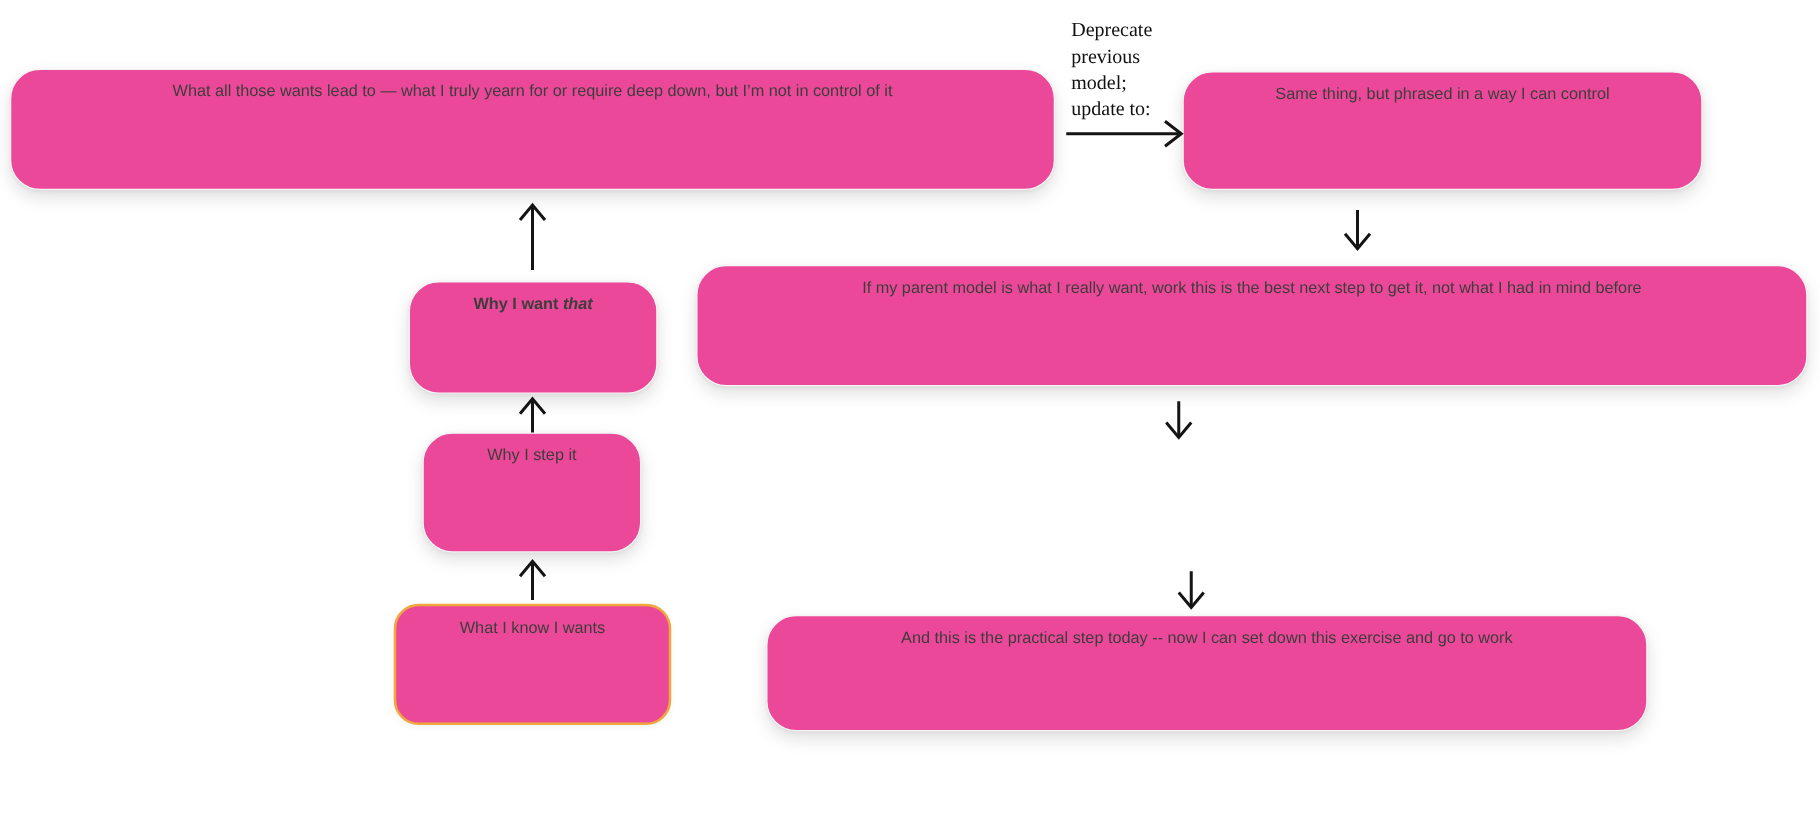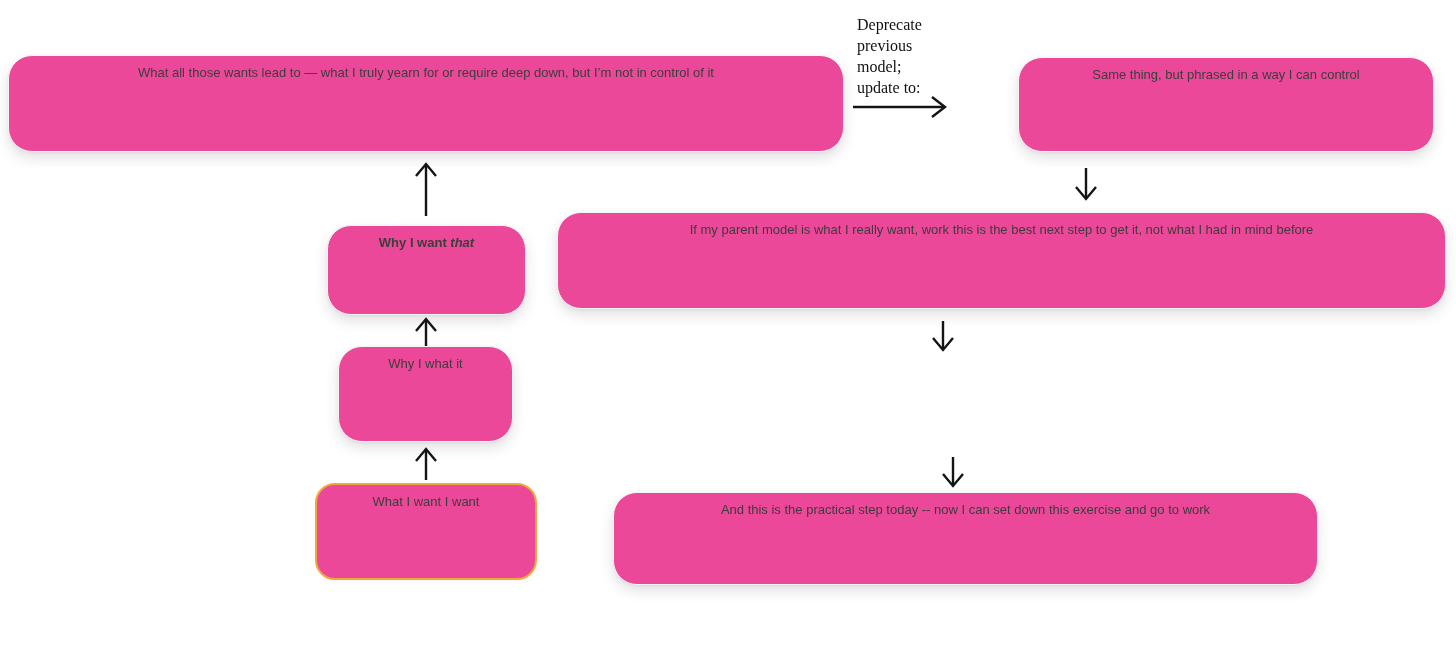--- a/index.html
+++ b/index.html
@@ -49,21 +49,21 @@
     font-family: Liberation Serif, serif;
   }
   .arrow {
     position: absolute;
   }
   .arrow svg {
     display: block;
   }
   
   #node-parent       { left: 8px;   top: 55px;  width: 836px; height: 97px; }
-  #node-controllable { left: 1018px; top: 57px;  width: 416px; height: 95px; }
+  #node-controllable { left: 946px; top: 57px;  width: 416px; height: 95px; }
   #node-next-step    { left: 557px; top: 212px; width: 889px; height: 97px; }
   #node-tactical     { left: 638px; top: 355px; width: 647px; height: 93px; }
   #node-practical    { left: 613px; top: 492px; width: 705px; height: 93px; }
   #node-why-that     { left: 327px; top: 225px; width: 199px; height: 90px; font-weight: bold; }
   #node-why-it       { left: 338px; top: 346px; width: 175px; height: 96px; }
   #node-known-want   { left: 315px; top: 483px; width: 222px; height: 97px; }
 </style>
 </head>
 <body>
 
@@ -84,25 +84,25 @@
 
   <div class="node" id="node-practical">
     <span>And this is the practical step today -- now I can set down this exercise and go to work</span>
   </div>
 
   <div class="node" id="node-why-that">
     <span><span>Why I want </span><i>that</i></span>
   </div>
 
   <div class="node" id="node-why-it">
-    <span>Why I what it</span>
+    <span>Why I step it</span>
   </div>
 
   <div class="node highlight" id="node-known-want">
-    <span>What I want I want</span>
+    <span>What I know I wants</span>
   </div>
 
   <div class="edge-label">Deprecate
 previous
 model;
 update to:</div>
 
   <div class="arrow" style="left:851px; top:91px;">
     <svg width="100" height="32" viewBox="0 0 100 32">
       <line x1="2" y1="16" x2="92" y2="16" stroke="#141414" stroke-width="2.4"></line>

